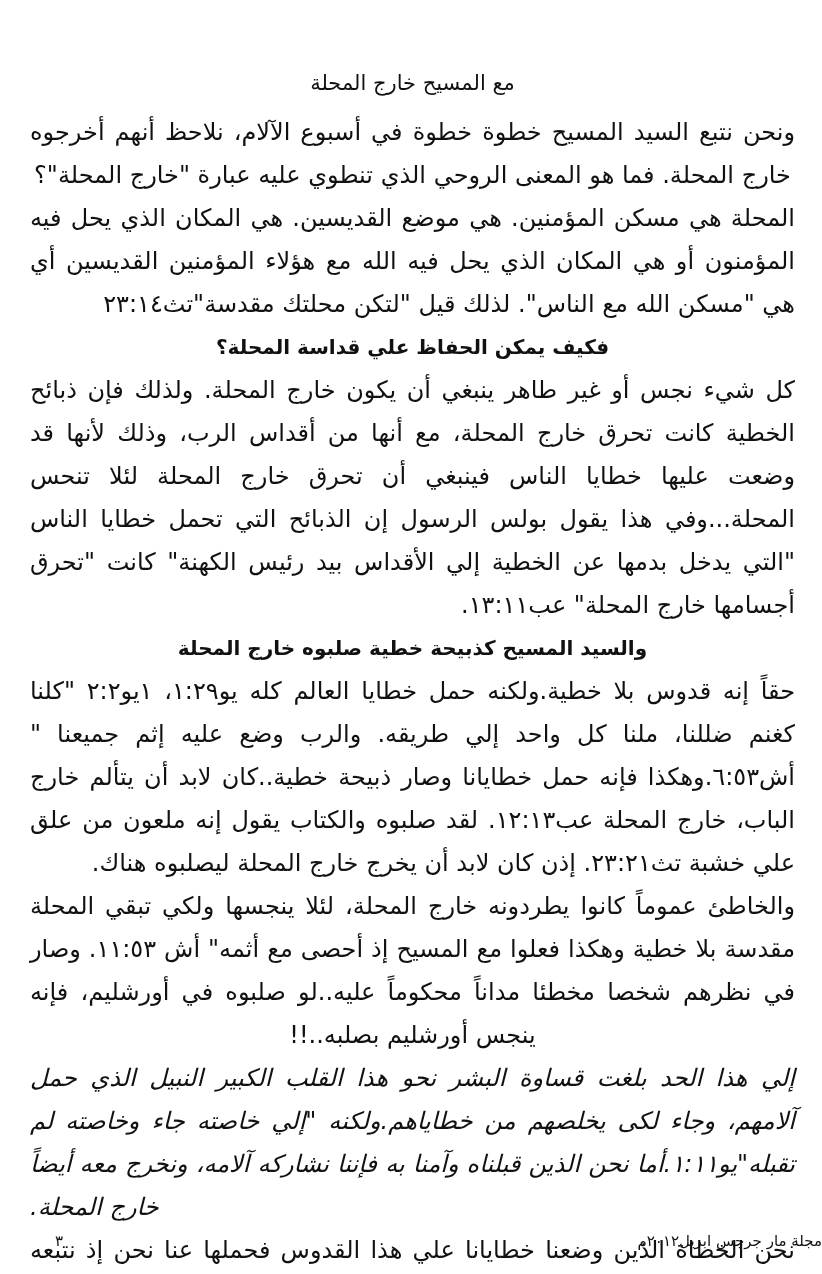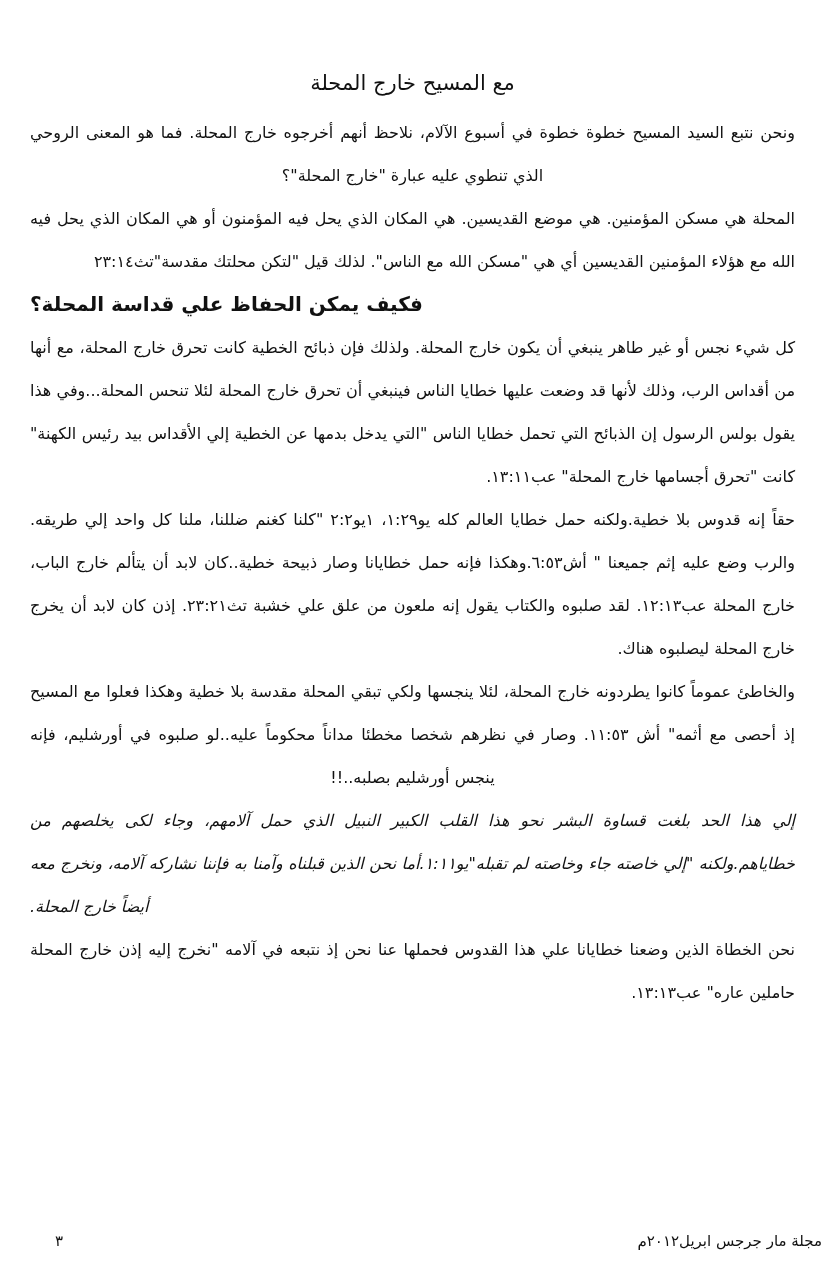--- a/index.html
+++ b/index.html
@@ -21,30 +21,30 @@
     overflow: hidden;
   }
   .doc-title {
     font-size: 21px;
     font-weight: normal;
     text-align: center;
     line-height: 43px;
     margin: 0 0 6px 0;
   }
   .para {
-    font-size: 16px;
+    font-size: 24px;
     line-height: 43px;
     text-align: justify;
     margin: 0;
   }
   .heading {
     font-size: 20px;
     line-height: 43px;
     font-weight: bold;
-    text-align: left;
+    text-align: center;
     margin: 0;
   }
   .last-center { text-align-last: center; }
   .last-left   { text-align-last: left; font-style: italic; }
   .final-block { position: relative; }
   .signature {
     position: absolute;
     left: 32px;
     bottom: 0;
     font-size: 20px;
@@ -80,20 +80,21 @@
   <h1 class="doc-title">مع المسيح خارج المحلة</h1>
 
   <p class="para last-center">ونحن نتبع السيد المسيح خطوة خطوة في أسبوع الآلام، نلاحظ أنهم أخرجوه خارج المحلة. فما هو المعنى الروحي الذي تنطوي عليه عبارة "خارج المحلة"؟</p>
 
   <p class="para">المحلة هي مسكن المؤمنين. هي موضع القديسين. هي المكان الذي يحل فيه المؤمنون أو هي المكان الذي يحل فيه الله مع هؤلاء المؤمنين القديسين أي هي "مسكن الله مع الناس". لذلك قيل "لتكن محلتك مقدسة"تث٢٣:١٤</p>
 
   <h2 class="heading">فكيف يمكن الحفاظ علي قداسة المحلة؟</h2>
 
   <p class="para">كل شيء نجس أو غير طاهر ينبغي أن يكون خارج المحلة. ولذلك فإن ذبائح الخطية كانت تحرق خارج المحلة، مع أنها من أقداس الرب، وذلك لأنها قد وضعت عليها خطايا الناس فينبغي أن تحرق خارج المحلة لئلا تنحس المحلة...وفي هذا يقول بولس الرسول إن الذبائح التي تحمل خطايا الناس "التي يدخل بدمها عن الخطية إلي الأقداس بيد رئيس الكهنة" كانت "تحرق أجسامها خارج المحلة" عب١٣:١١.</p>
 
+  <h2 class="heading">والسيد المسيح كذبيحة خطية صلبوه خارج المحلة</h2>
 
   <p class="para">حقاً إنه قدوس بلا خطية.ولكنه حمل خطايا العالم كله يو١:٢٩، ١يو٢:٢ "كلنا كغنم ضللنا، ملنا كل واحد إلي طريقه. والرب وضع عليه إثم جميعنا " أش٦:٥٣.وهكذا فإنه حمل خطايانا وصار ذبيحة خطية..كان لابد أن يتألم خارج الباب، خارج المحلة عب١٢:١٣. لقد صلبوه والكتاب يقول إنه ملعون من علق علي خشبة تث٢٣:٢١. إذن كان لابد أن يخرج خارج المحلة ليصلبوه هناك.</p>
 
   <p class="para last-center">والخاطئ عموماً كانوا يطردونه خارج المحلة، لئلا ينجسها ولكي تبقي المحلة مقدسة بلا خطية وهكذا فعلوا مع المسيح إذ أحصى مع أثمه" أش ١١:٥٣. وصار في نظرهم شخصا مخطئا مداناً محكوماً عليه..لو صلبوه في أورشليم، فإنه ينجس أورشليم بصلبه..!!</p>
 
   <p class="para last-left">إلي هذا الحد بلغت قساوة البشر نحو هذا القلب الكبير النبيل الذي حمل آلامهم، وجاء لكى يخلصهم من خطاياهم.ولكنه "إلي خاصته جاء وخاصته لم تقبله"يو١:١١.أما نحن الذين قبلناه وآمنا به فإننا نشاركه آلامه، ونخرج معه أيضاً خارج المحلة.</p>
 
   <div class="final-block">
     <p class="para">نحن الخطاة الذين وضعنا خطايانا علي هذا القدوس فحملها عنا نحن إذ نتبعه في آلامه "نخرج إليه إذن خارج المحلة حاملين عاره" عب١٣:١٣.</p>
   </div>

